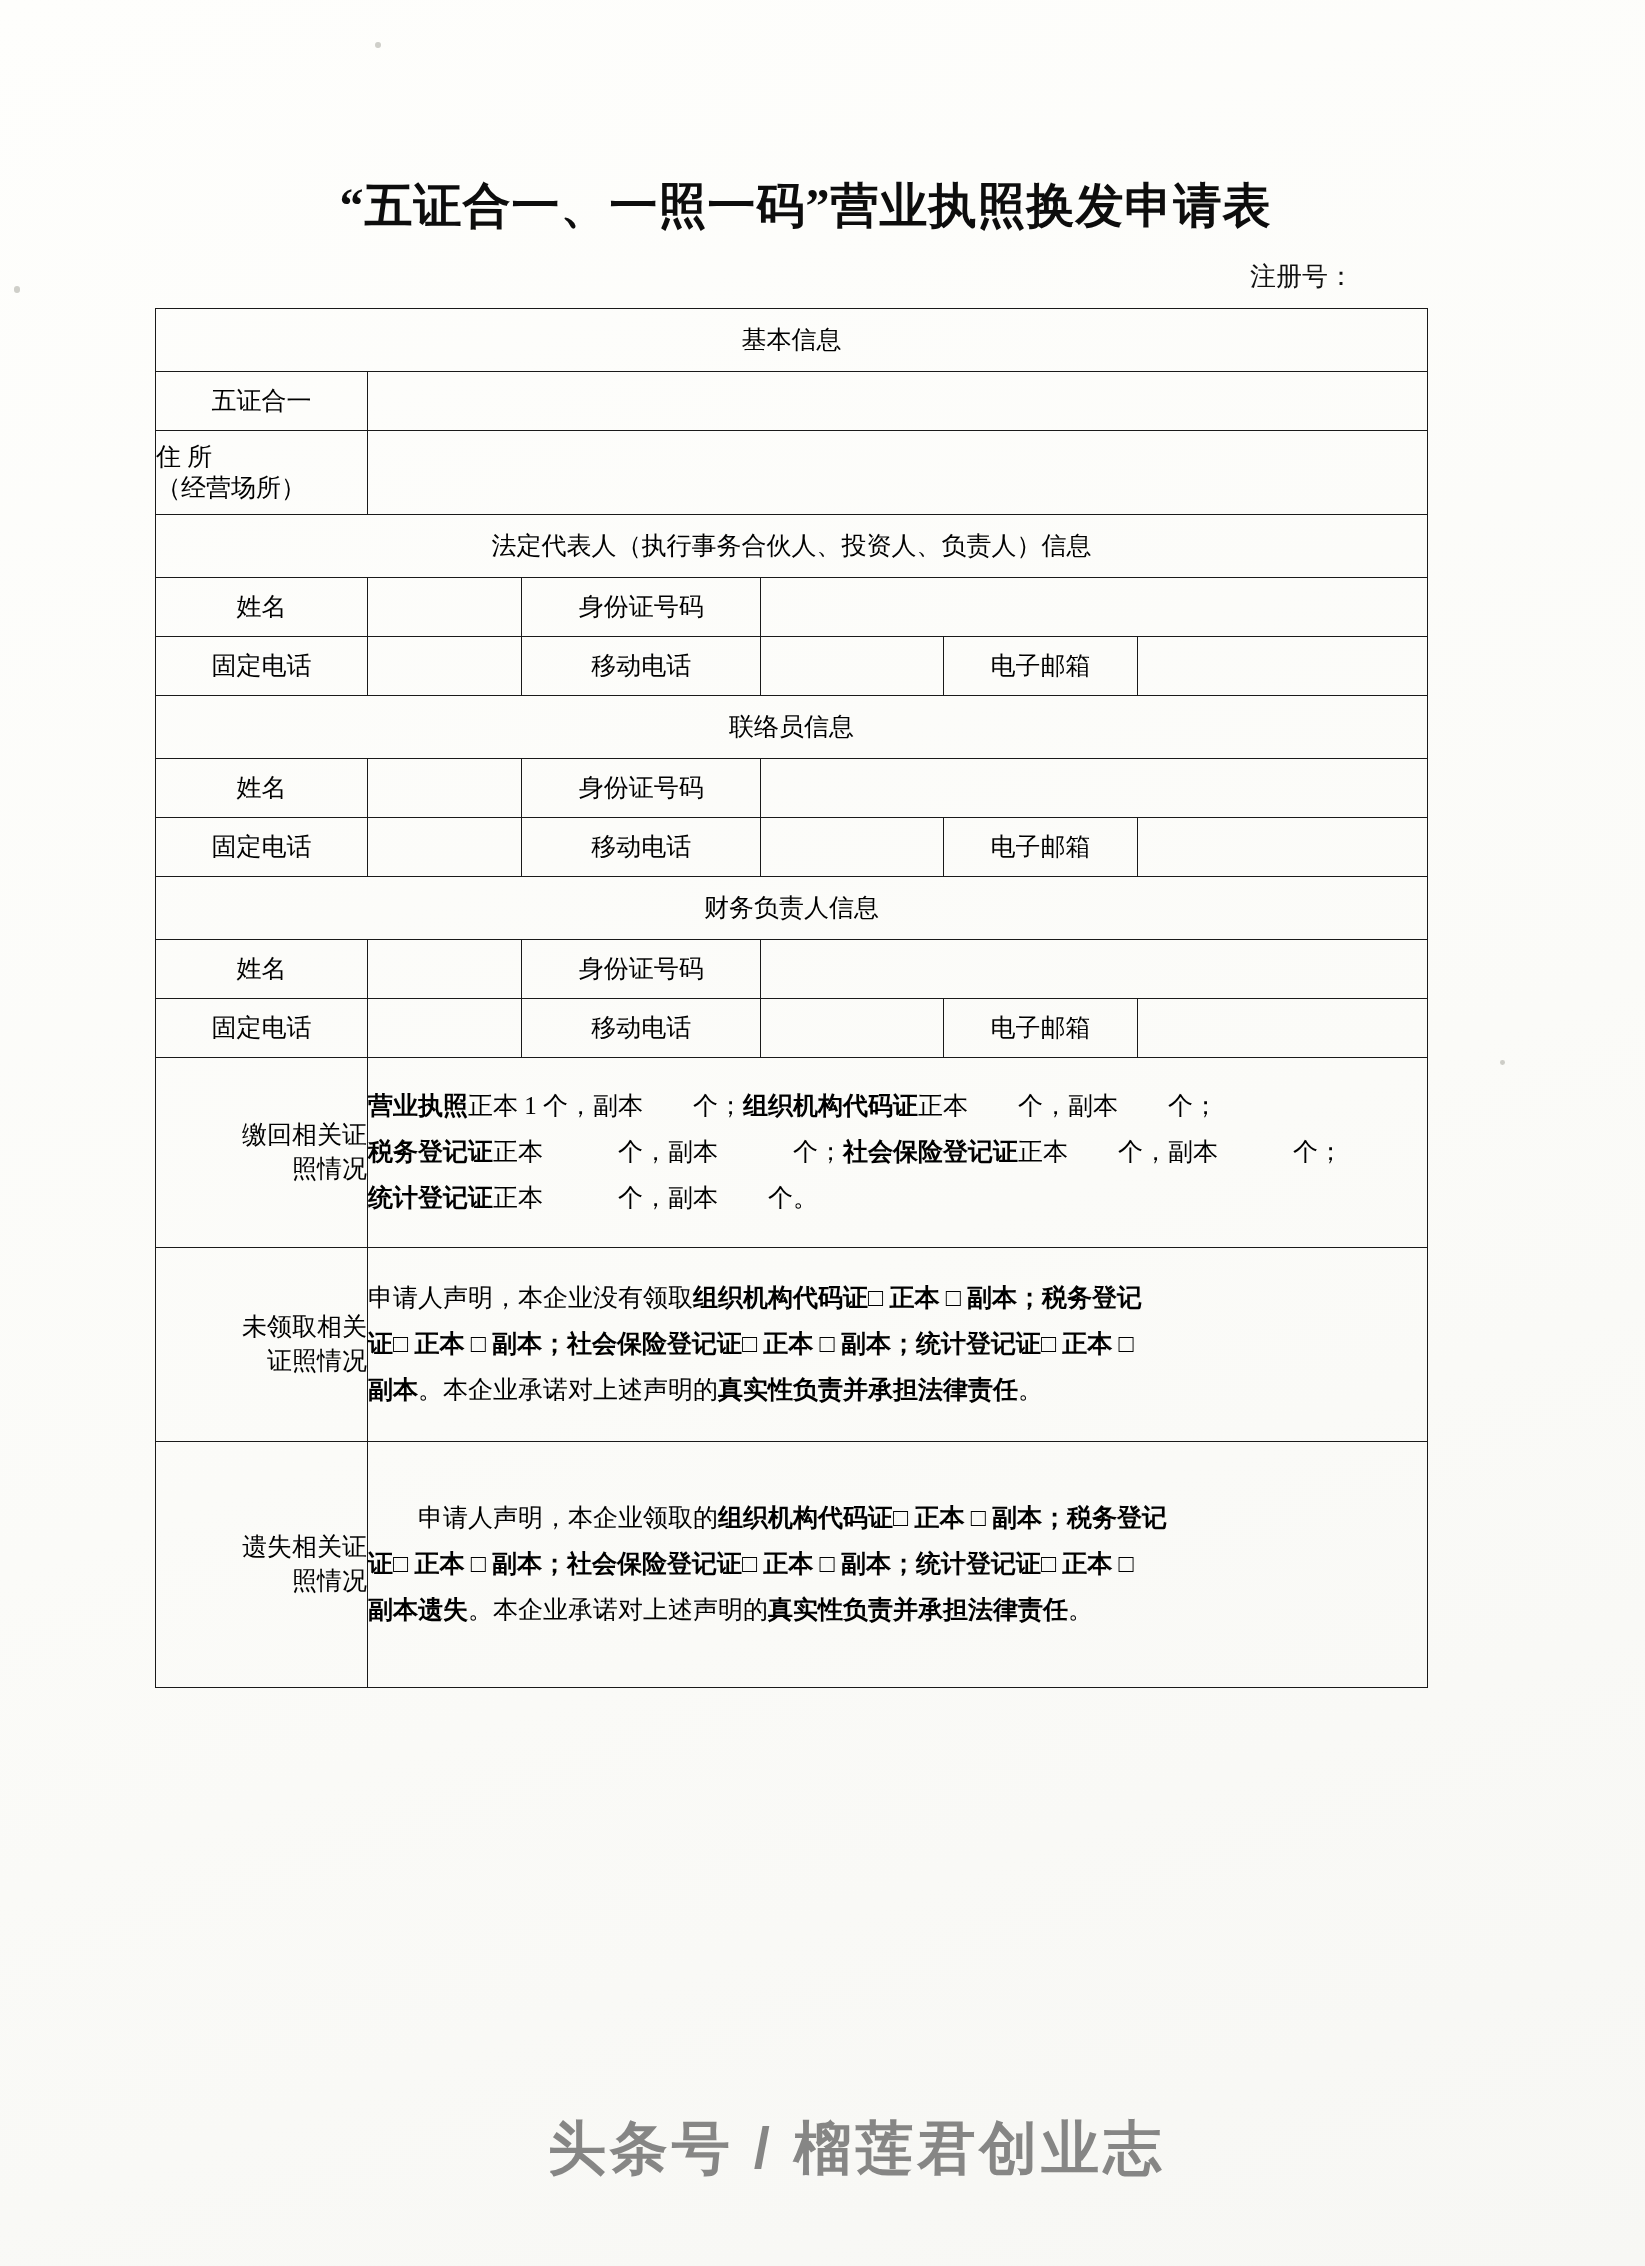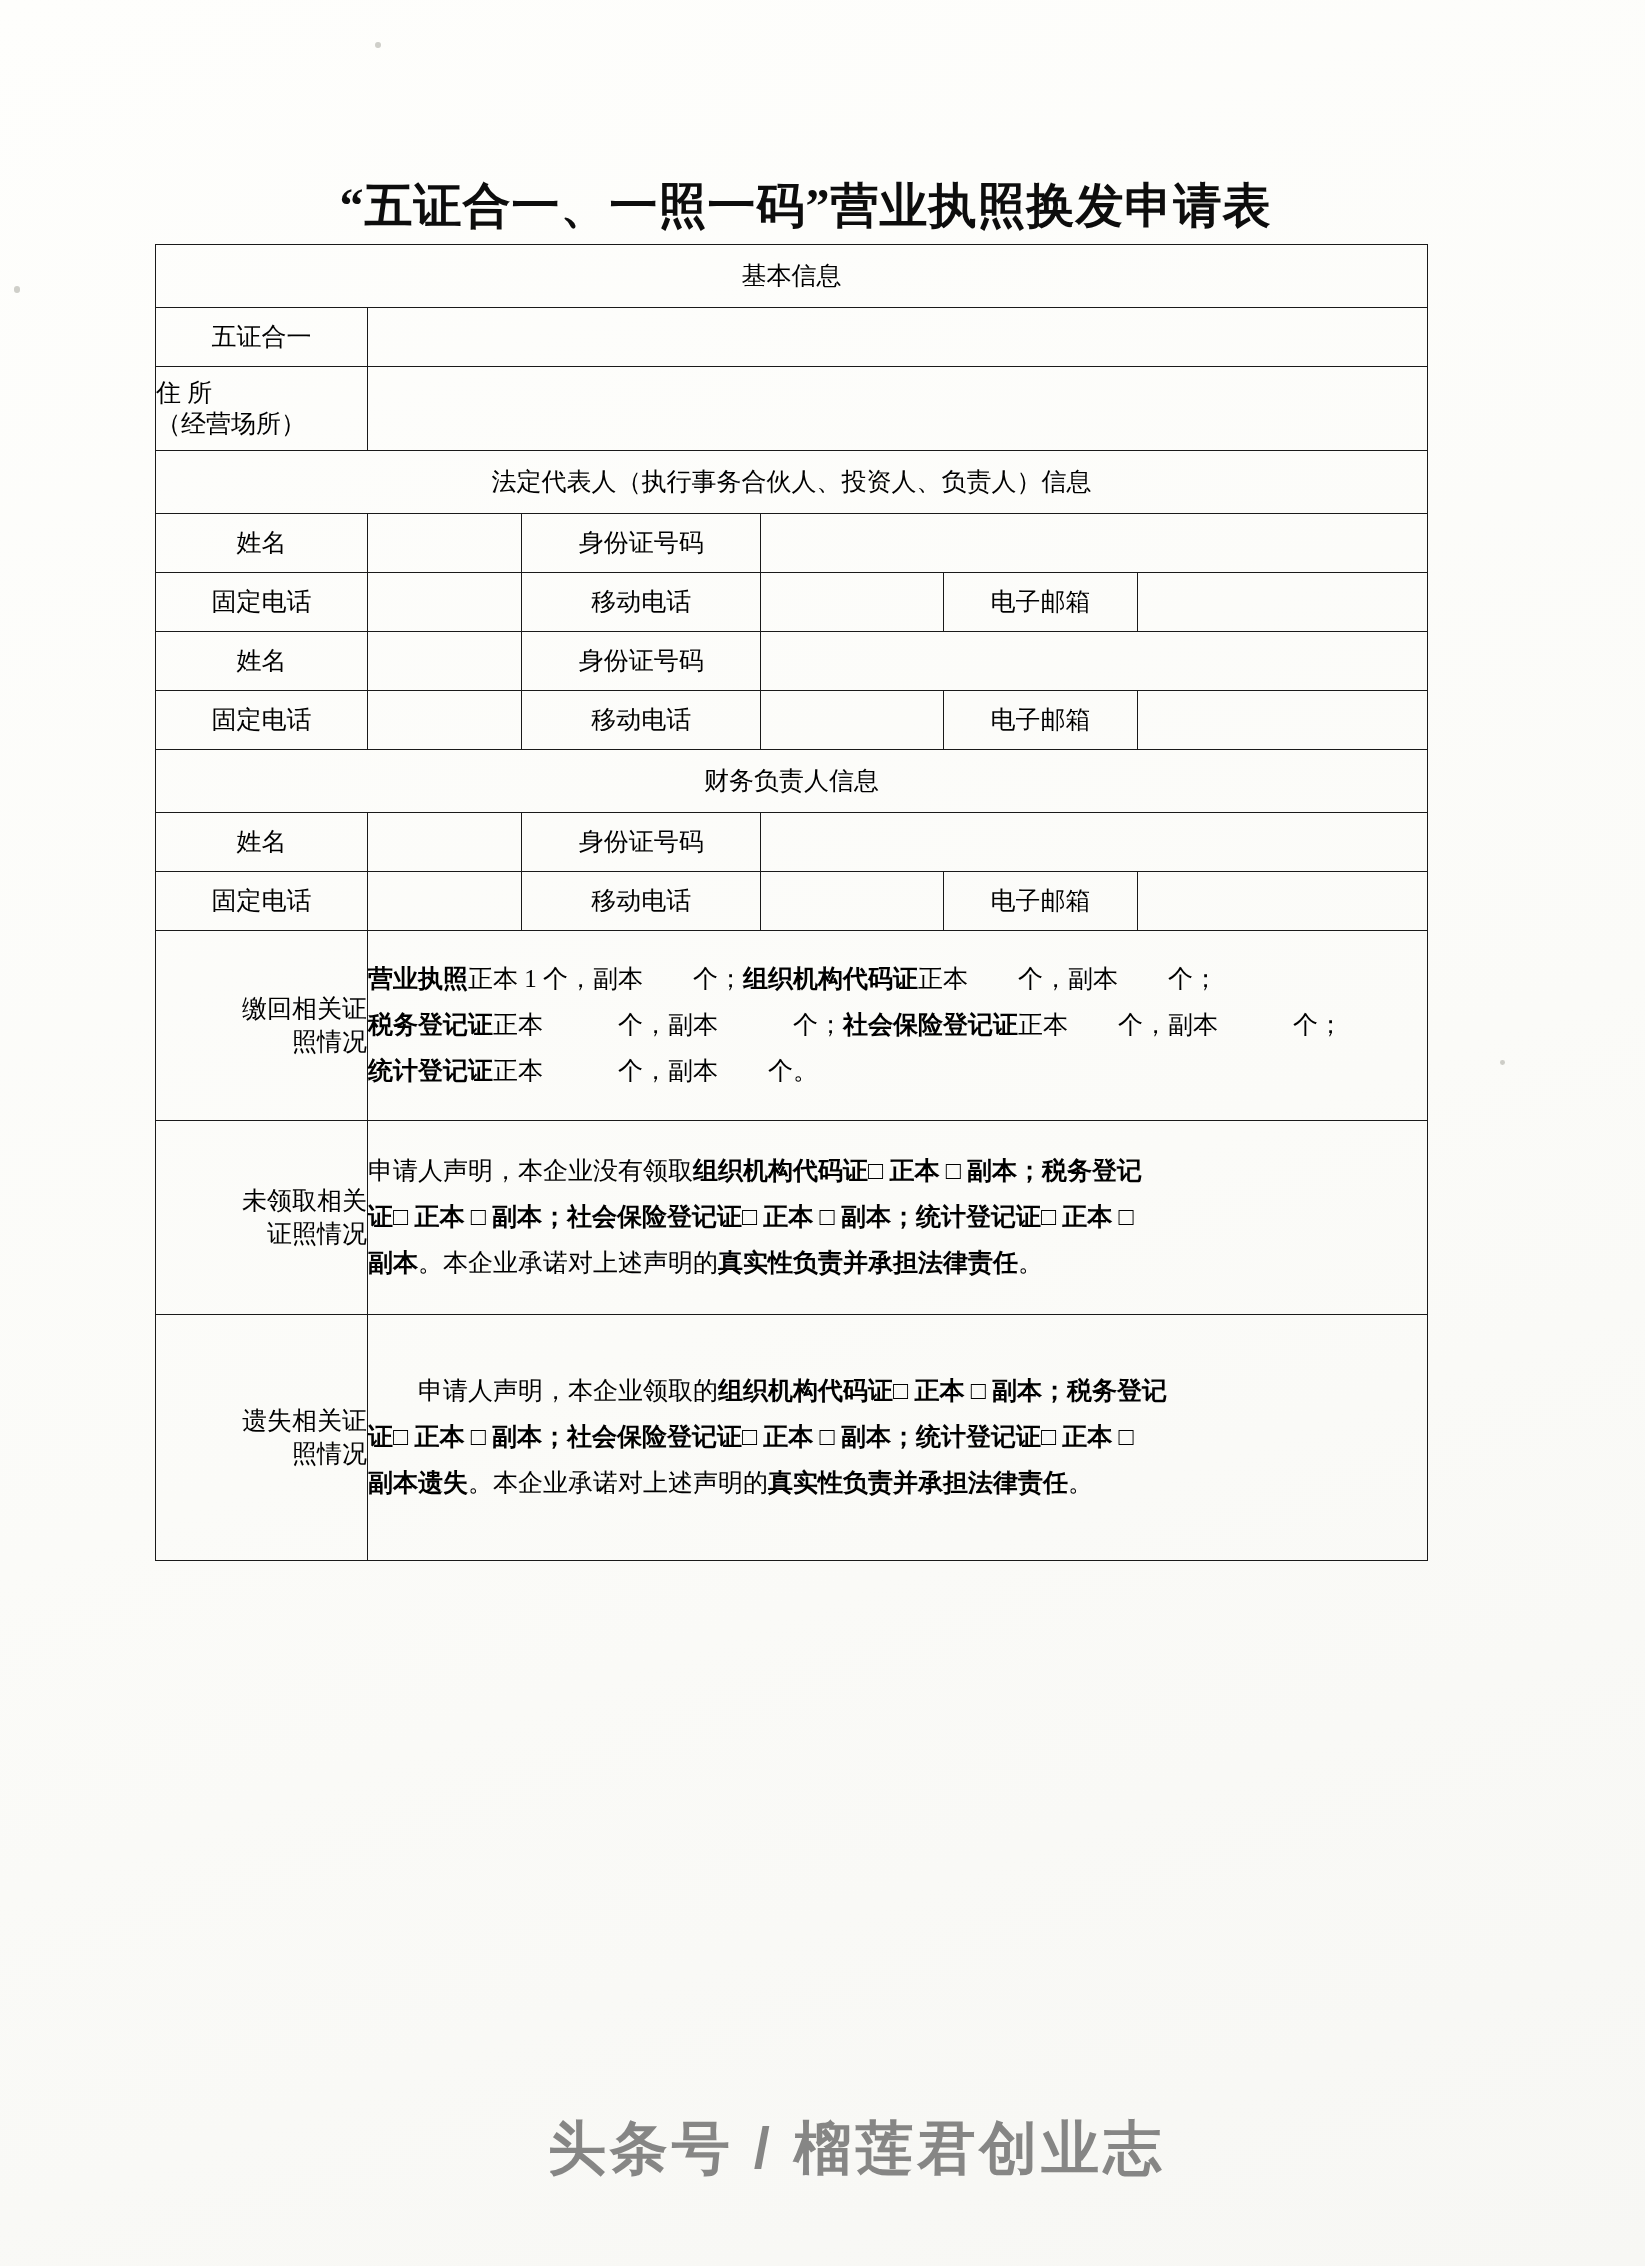--- a/index.html
+++ b/index.html
@@ -122,20 +122,21 @@
   <div class="scan-tint"></div>
 
   <div class="speck" style="left:13.5px; top:286px; width:6.8px; height:6.8px;"></div>
   <div class="speck" style="left:375px; top:42px; width:5.8px; height:5.8px;"></div>
   <div class="speck" style="left:1500px; top:1060px; width:4.8px; height:4.8px;"></div>
 
   <div class="doc">
 
     <h1 class="title">“五证合一、一照一码”营业执照换发申请表</h1>
 
+    <div class="regline">注册号：</div>
 
     <table class="form">
       <colgroup>
         <col style="width:212px">
         <col style="width:154px">
         <col style="width:239px">
         <col style="width:183px">
         <col style="width:193px">
         <col style="width:290px">
       </colgroup>
@@ -168,20 +169,23 @@
       <tr>
         <td class="lbl">固定电话</td>
         <td class="blank"></td>
         <td class="lbl">移动电话</td>
         <td class="blank"></td>
         <td class="lbl">电子邮箱</td>
         <td class="blank"></td>
       </tr>
 
       <tr>
+        <td class="sec" colspan="6">联络员信息</td>
+      </tr>
+      <tr>
         <td class="lbl">姓名</td>
         <td class="blank"></td>
         <td class="lbl">身份证号码</td>
         <td class="blank" colspan="3"></td>
       </tr>
       <tr>
         <td class="lbl">固定电话</td>
         <td class="blank"></td>
         <td class="lbl">移动电话</td>
         <td class="blank"></td>

